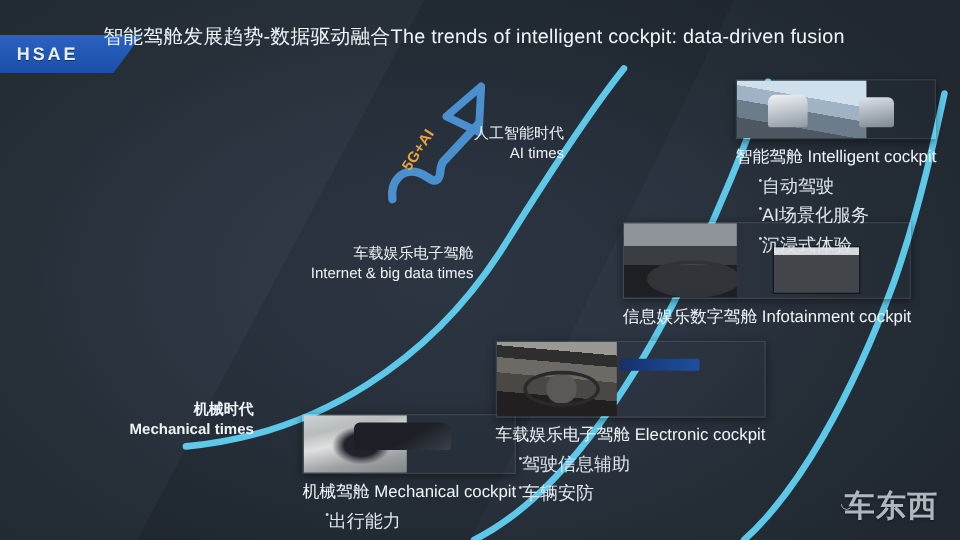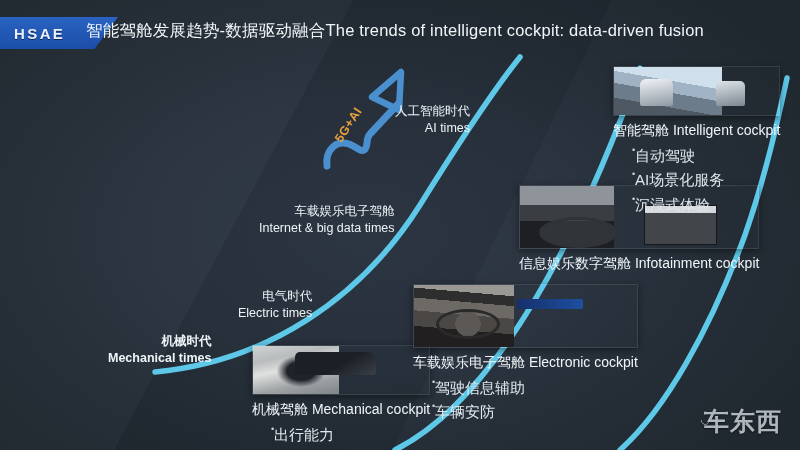--- a/index.html
+++ b/index.html
@@ -21,21 +21,21 @@
     content:"";position:absolute;inset:0;
     background:
       linear-gradient(118deg, rgba(255,255,255,0.018) 0 34%, rgba(0,0,0,0.05) 34% 100%),
       linear-gradient(-64deg, rgba(255,255,255,0.015) 0 40%, rgba(0,0,0,0.03) 40% 100%);
     pointer-events:none;
   }
 
   
   .header{position:absolute;left:0;top:17px;height:32px;width:100%;z-index:6;}
   .logo-band{
-    position:absolute;left:0;top:0;height:32px;width:118px;
+    position:absolute;left:0;top:12px;height:32px;width:118px;
     background:linear-gradient(180deg,#2a63c2 0%,#1b4ea8 100%);
     clip-path:polygon(0 0,100% 0,80% 100%,0 100%);
     display:flex;align-items:center;text-align:center;
   }
   .logo-text{
     margin-left:14px;font-size:15px;font-weight:bold;letter-spacing:2.4px;
     color:#e9f0fb;text-shadow:0 1px 0 rgba(0,0,0,.5);
     font-family:"Liberation Sans","DejaVu Sans",sans-serif;
   }
   .title{
@@ -182,24 +182,20 @@
       <path d="M372,97 L401,72 L399,110 Z" fill="none" stroke="#4a90cf" stroke-width="6.5" stroke-linejoin="round"></path>
     </g>
   </svg>
 
   <div class="arrow-label">5G+AI</div>
 
   <div class="era era-mechanical">
     <div class="cn">机械时代</div>
     <div class="en">Mechanical times</div>
   </div>
-  <div class="era era-electric">
-    <div class="cn">电气时代</div>
-    <div class="en">Electric times</div>
-  </div>
   <div class="era era-internet">
     <div class="cn">车载娱乐电子驾舱</div>
     <div class="en">Internet &amp; big data times</div>
   </div>
   <div class="era era-ai">
     <div class="cn">人工智能时代</div>
     <div class="en">AI times</div>
   </div>
 
   <div class="card card-mechanical">

